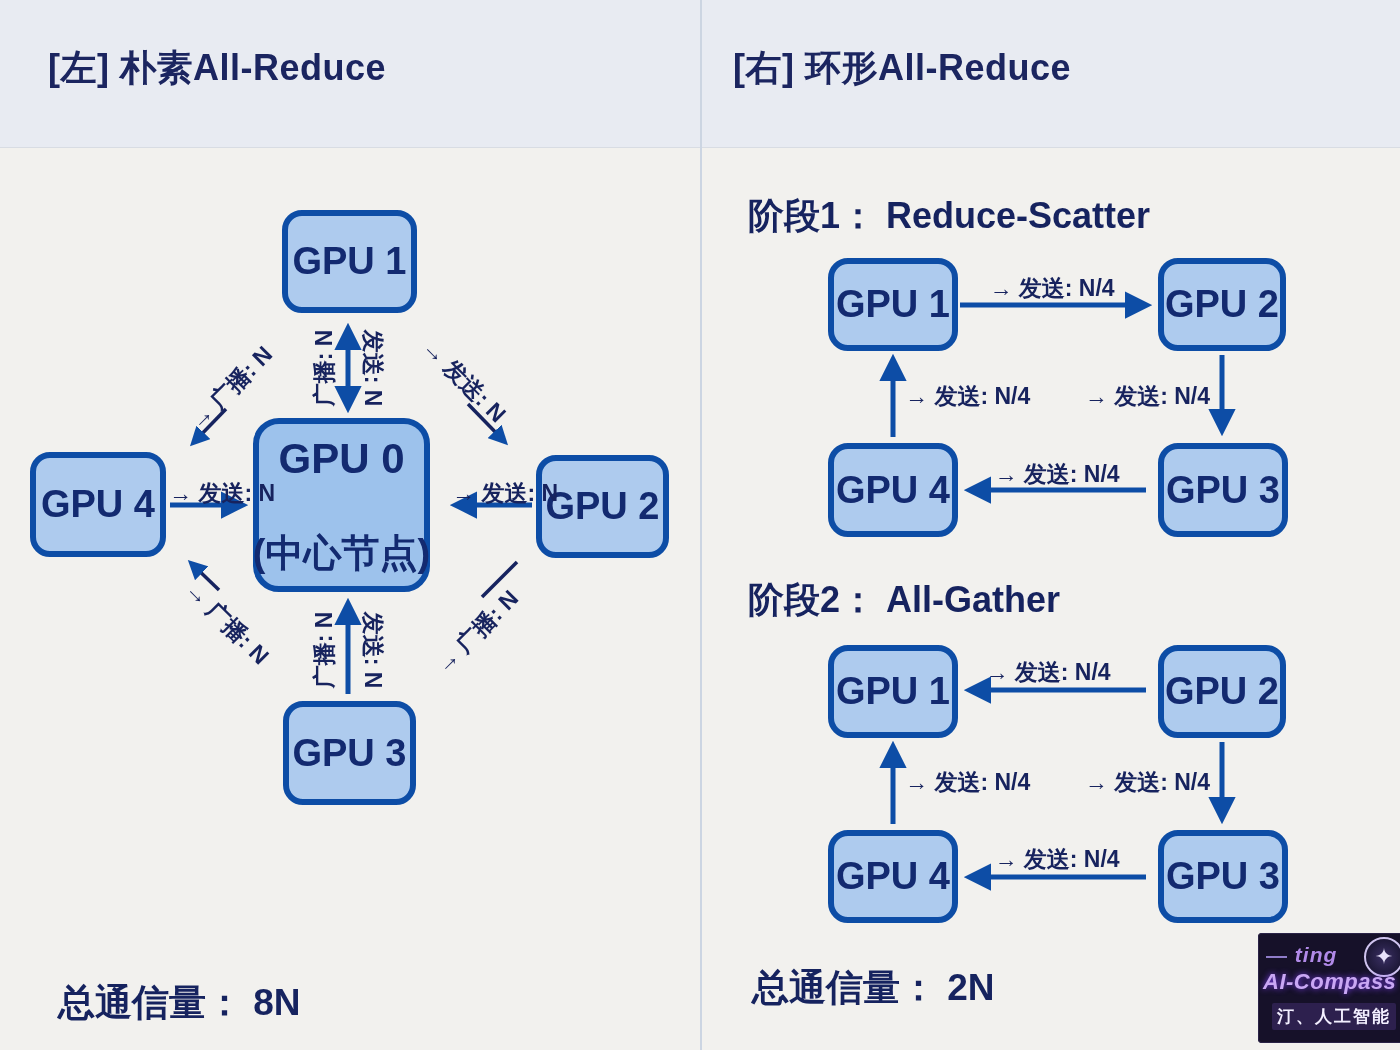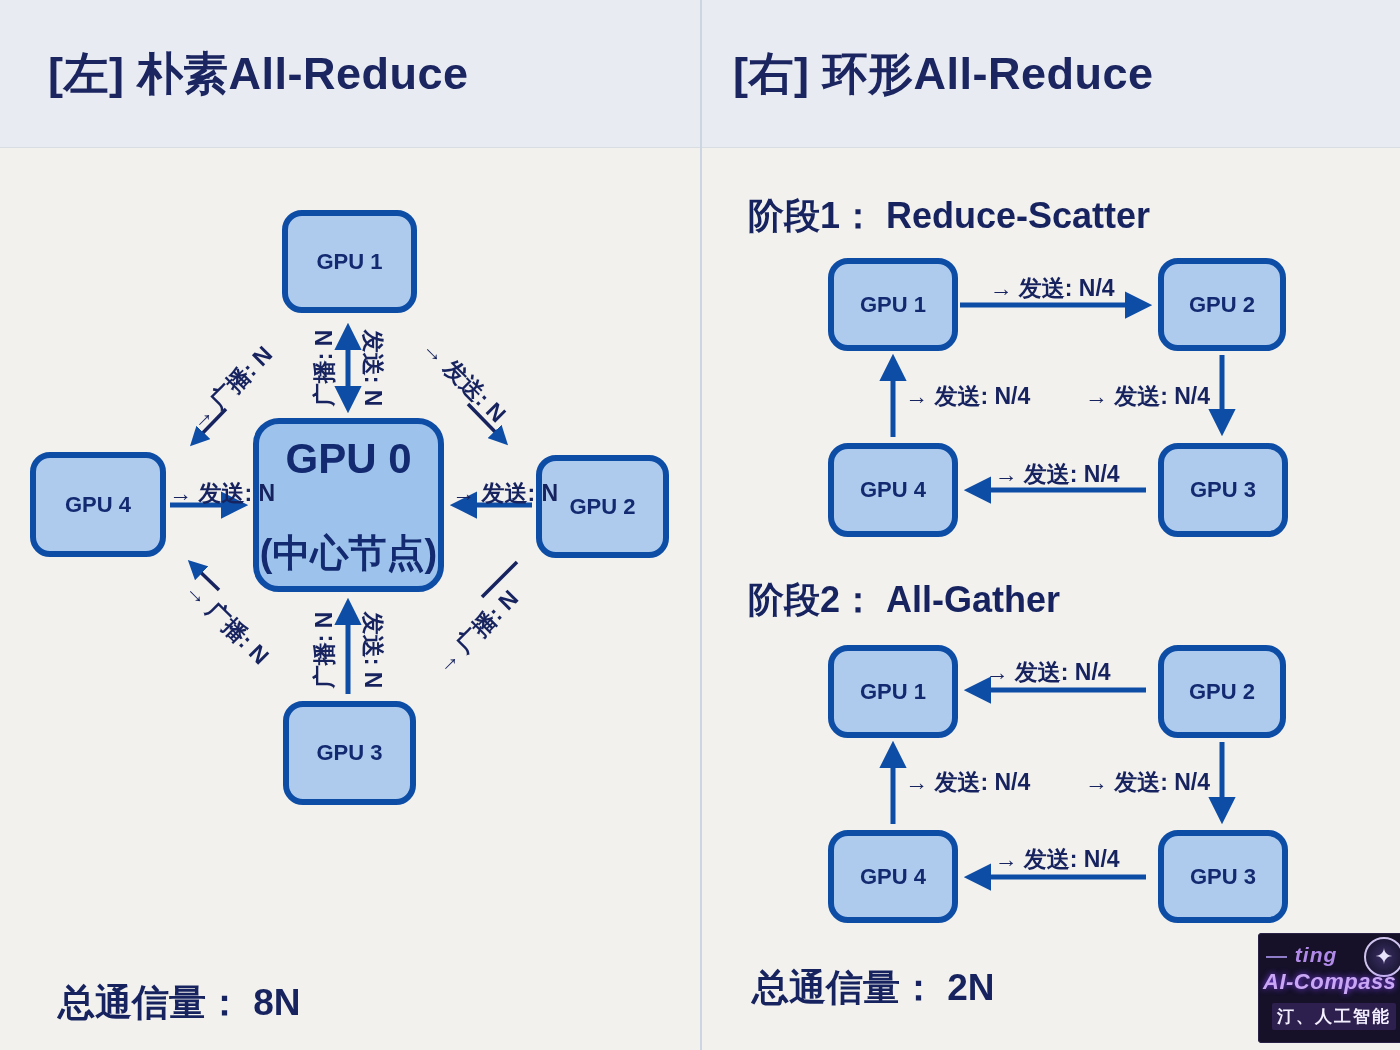--- a/index.html
+++ b/index.html
@@ -11,32 +11,32 @@
   }
   .header-band {
     position:absolute; left:0; top:0; width:1400px; height:147px;
     background:#e8ebf2; border-bottom:1px solid #d8dce3;
   }
   .divider-v {
     position:absolute; left:700px; top:0; width:2px; height:1050px;
     background:#ccd5e2;
   }
   .panel-title {
-    position:absolute; font-size:45px; font-weight:bold; color:#1b2560;
+    position:absolute; font-size:36px; font-weight:bold; color:#1b2560;
     letter-spacing:0.5px; white-space:nowrap;
   }
   .phase-heading {
     position:absolute; font-size:36px; font-weight:bold; color:#16235f;
     white-space:nowrap;
   }
   .gpu-box {
     position:absolute; box-sizing:border-box;
     background:#aecbee; border:6px solid #0d4da6; border-radius:20px;
     display:flex; align-items:center; justify-content:center;
-    font-size:22px; font-weight:600; color:#132a70; white-space:nowrap;
+    font-size:38px; font-weight:600; color:#132a70; white-space:nowrap;
   }
   .gpu-box.center {
     background:#9dc2ec; border-radius:26px; flex-direction:column;
     font-size:42px; font-weight:bold; line-height:1.25;
   }
   .gpu-box.center .sub { font-size:38px; font-weight:600; }
   .edge-label {
     position:absolute; font-size:23px; font-weight:600; color:#17235e;
     white-space:nowrap;
   }
@@ -118,21 +118,21 @@
     <line x1="1146" y1="877" x2="972" y2="877" stroke="#0d4da6" stroke-width="5" marker-end="url(#ah)"></line>
     <line x1="893" y1="824" x2="893" y2="749" stroke="#0d4da6" stroke-width="5" marker-end="url(#ah)"></line>
   </svg>
 
   <div class="gpu-box" style="left:282px; top:210px; width:135px; height:103px;">
     <span>GPU 1</span>
   </div>
   <div class="gpu-box" style="left:30px; top:452px; width:136px; height:105px;">
     <span>GPU 4</span>
   </div>
-  <div class="gpu-box center" style="left:253px; top:418px; width:191px; height:174px;gap:45px;">
+  <div class="gpu-box center" style="left:253px; top:418px; width:177px; height:174px;gap:45px;">
     <span>GPU 0</span>
     <span class="sub">(中心节点)</span>
   </div>
   <div class="gpu-box" style="left:536px; top:455px; width:133px; height:103px;">
     <span>GPU 2</span>
   </div>
   <div class="gpu-box" style="left:283px; top:701px; width:133px; height:104px;">
     <span>GPU 3</span>
   </div>
 

